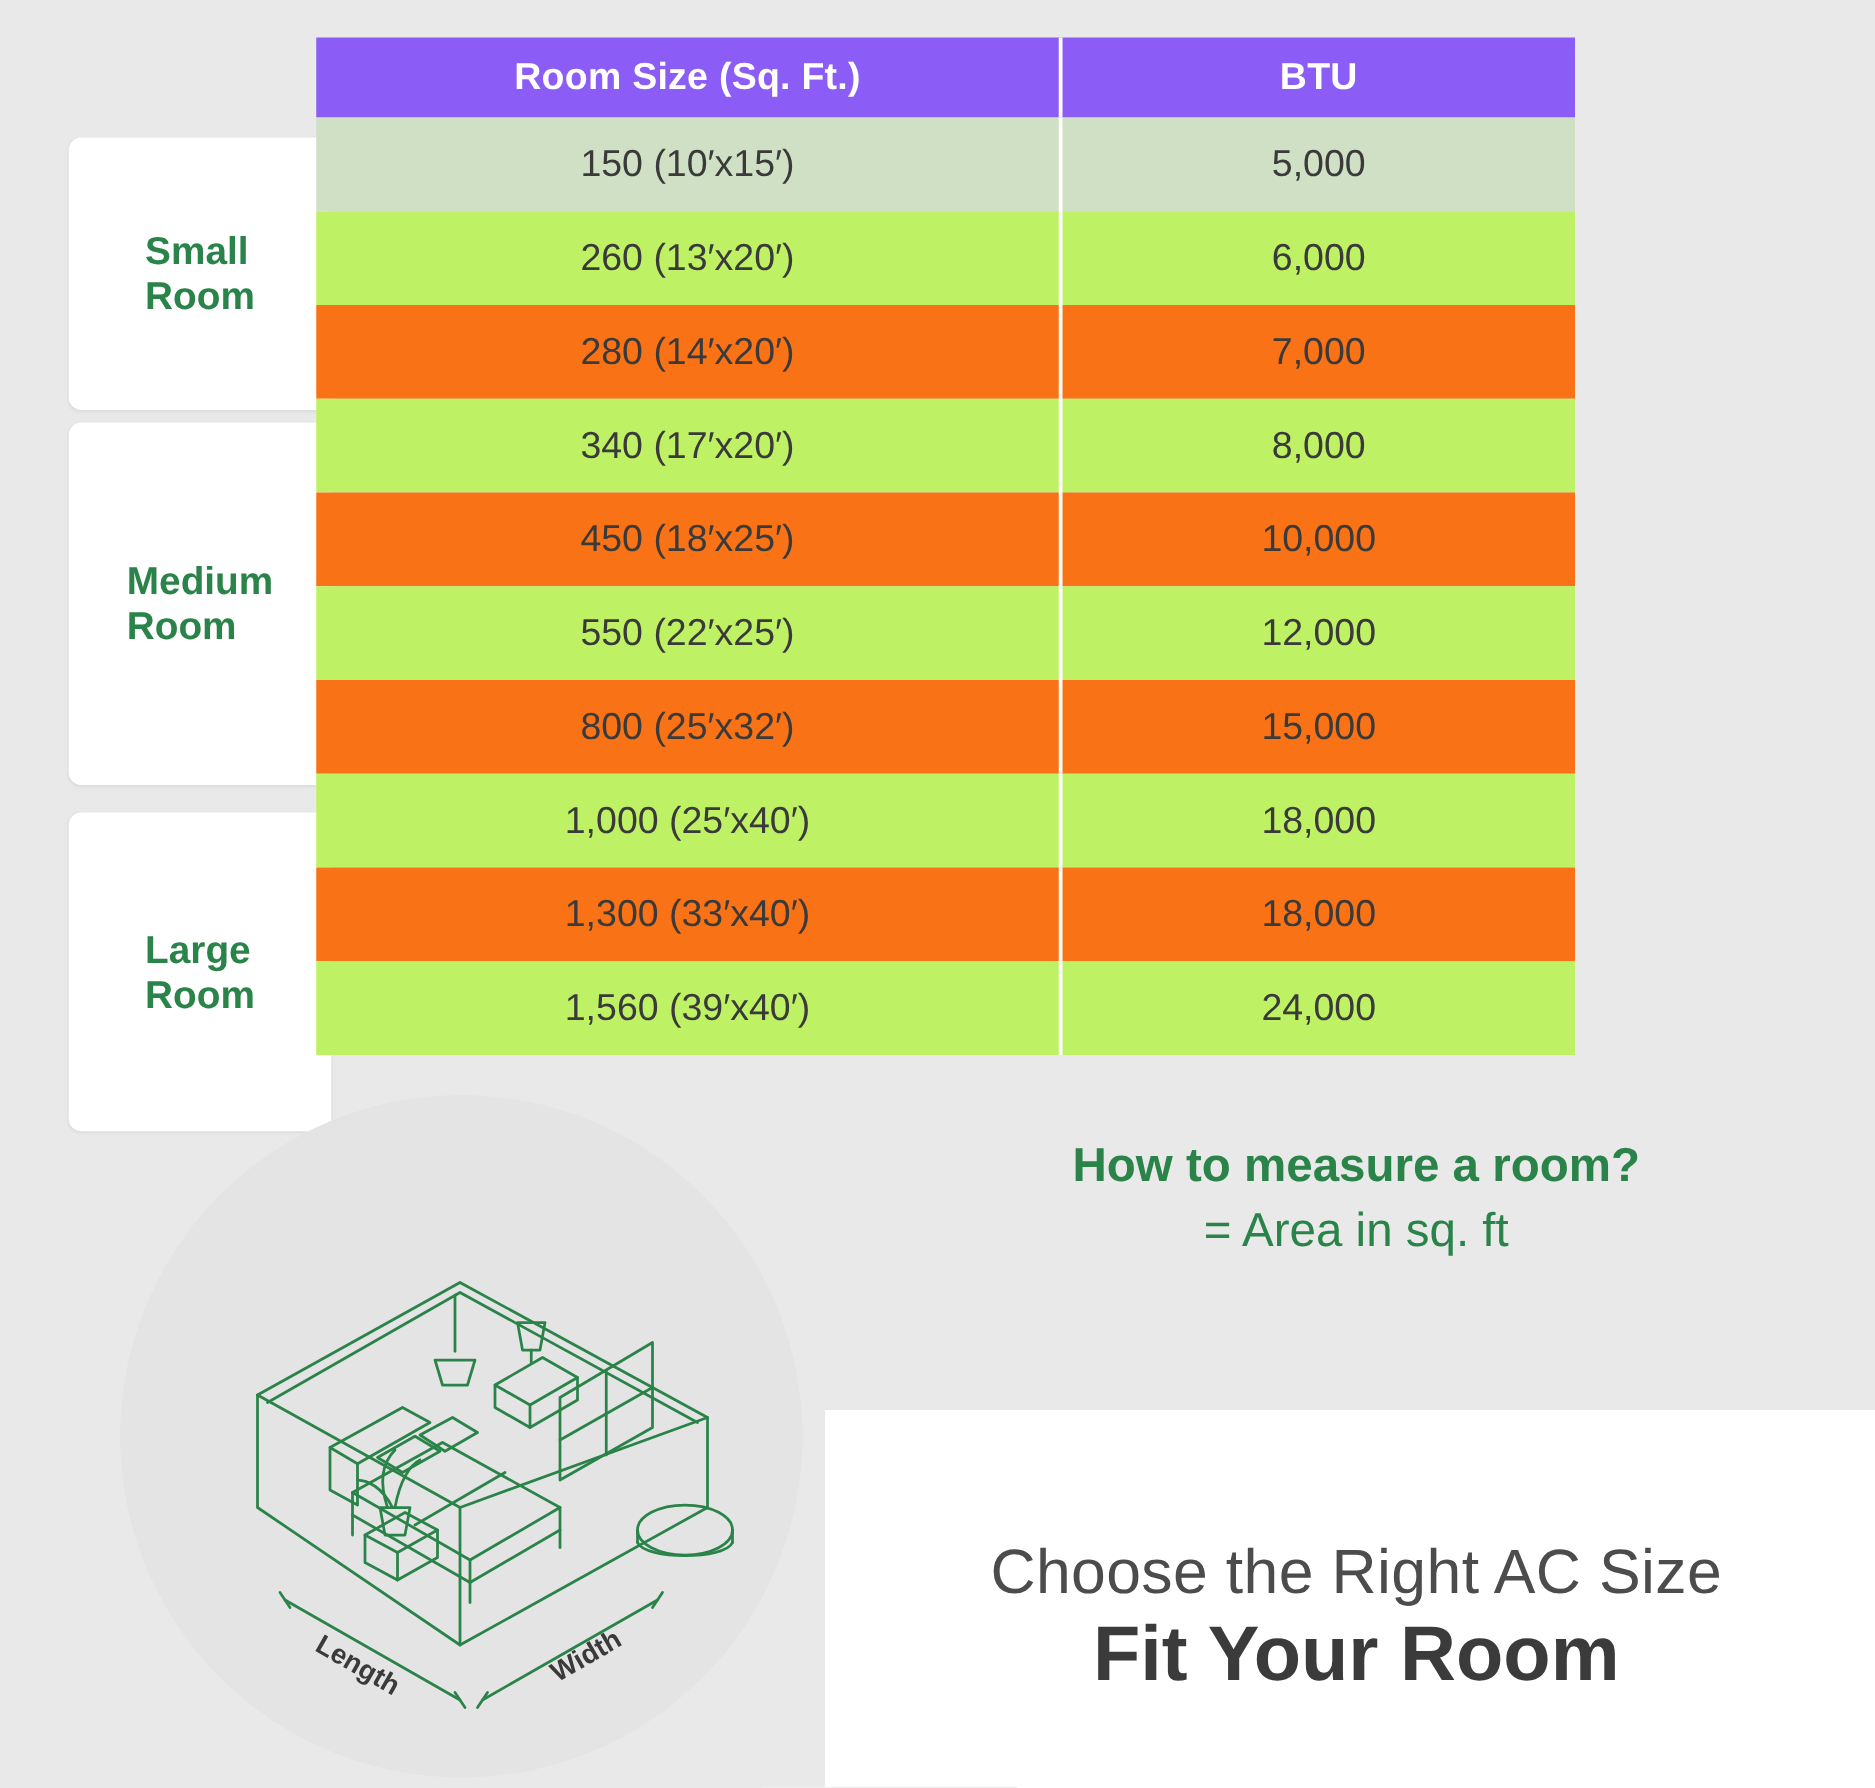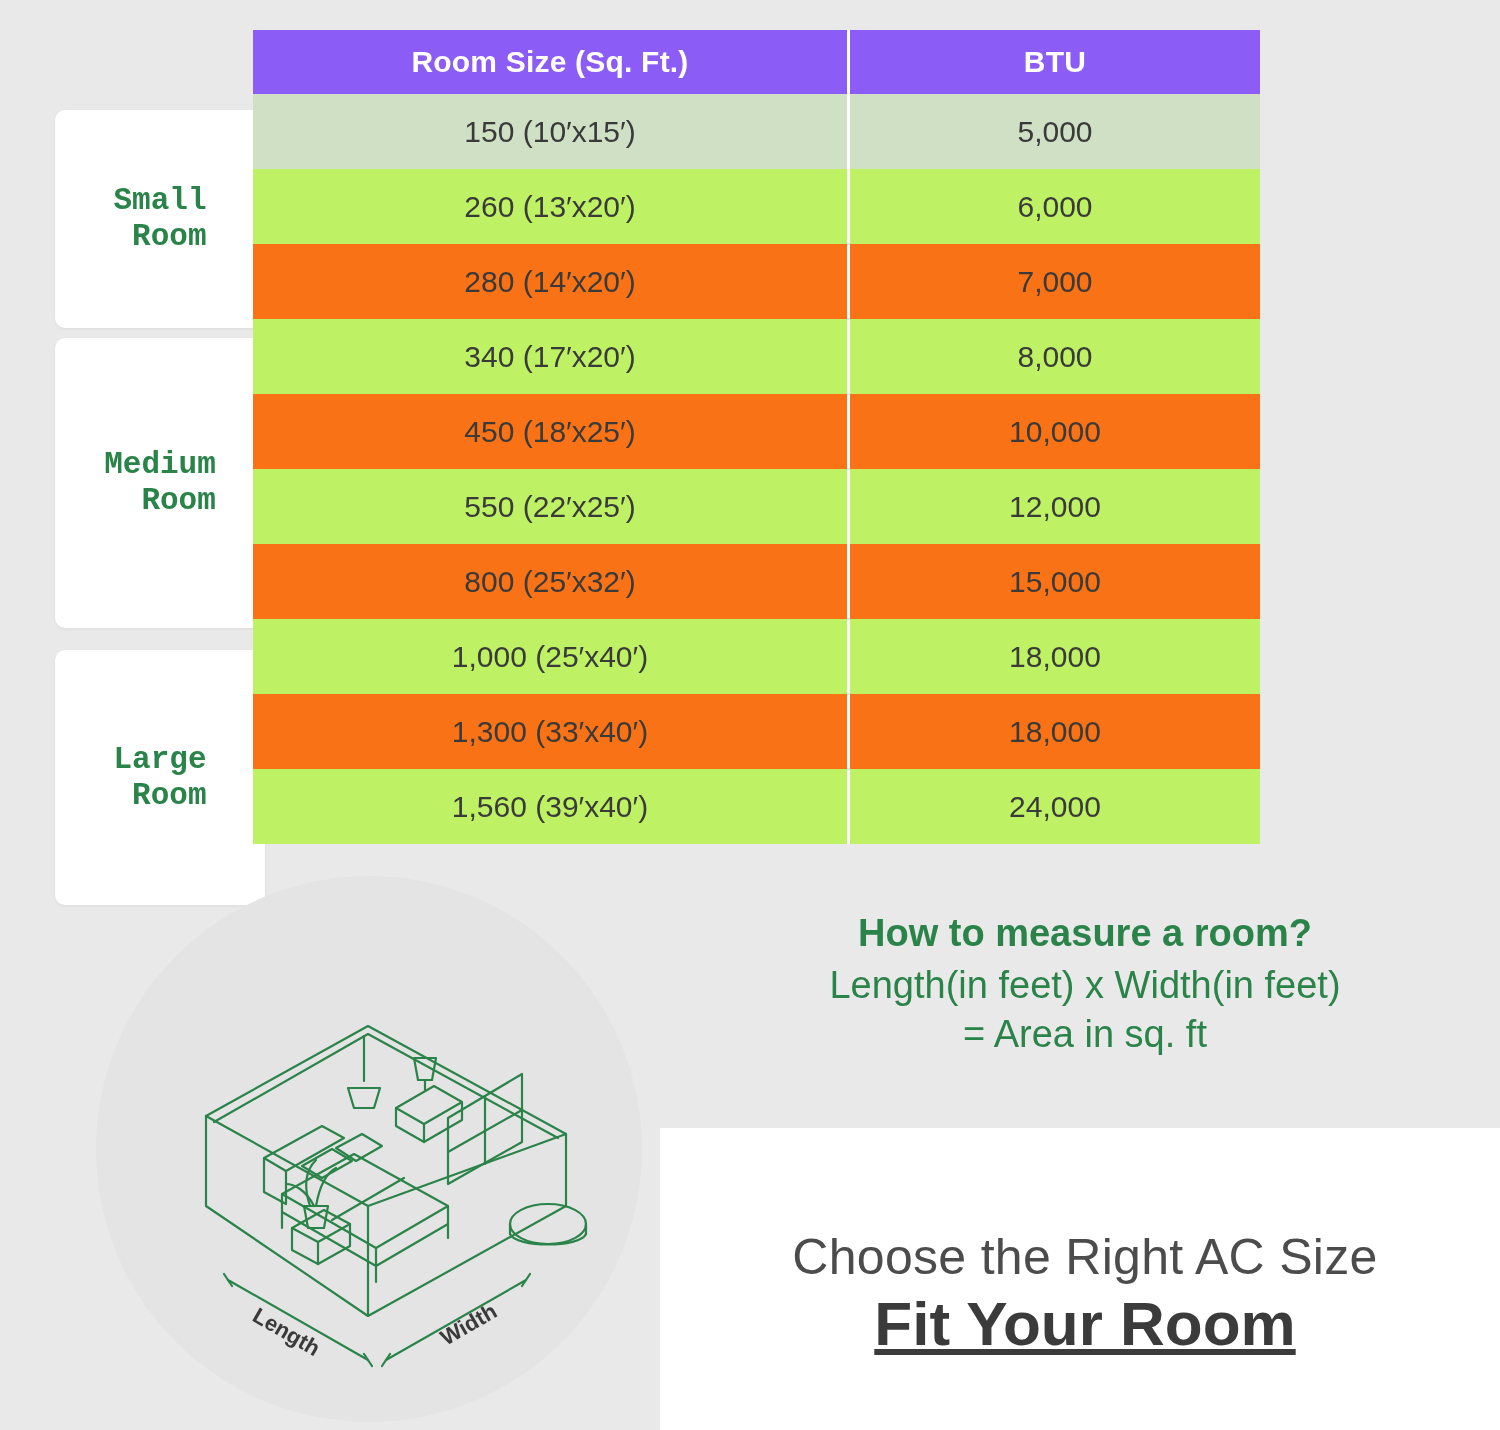--- a/index.html
+++ b/index.html
@@ -72,22 +72,21 @@
   .cat-tab {
     position: absolute;
     left: 55px;
     width: 210px;
     background: #ffffff;
     border-radius: 10px;
     box-shadow: 0 1px 3px rgba(0,0,0,0.06);
     display: flex;
     align-items: center;
     justify-content: center;
-    text-align: right;
-    font-family: Liberation Mono, monospace;
+    text-align: left;
   }
   .cat-tab span {
     color: #2a8348;
     font-weight: bold;
     font-size: 31px;
     line-height: 1.15;
   }
   #cat-small  { top: 110px;  height: 218px; }
   #cat-medium { top: 338px;  height: 290px; }
   #cat-large  { top: 650px;  height: 255px; }
@@ -135,21 +134,20 @@
   #headline-1 {
     color: #4c4c4c;
     font-size: 50px;
     letter-spacing: .3px;
   }
   #headline-2 {
     color: #3b3b3b;
     font-size: 62px;
     font-weight: bold;
     margin-top: 2px;
-    text-decoration: underline;
   }
 </style>
 </head>
 <body>
 
 <div id="bottom-band"></div>
 <div id="bottom-left-grey"></div>
 
 <div class="cat-tab" id="cat-small">
   <span>
@@ -283,20 +281,19 @@
       <line x1="286" y1="490" x2="294" y2="478"></line>
       <line x1="426" y1="410" x2="434" y2="398"></line>
     </g>
     <text x="155" y="444" transform="rotate(30 155 444)" fill="#3a3a3a" font-family="Liberation Sans, sans-serif" font-size="22" font-weight="bold">Length</text>
     <text x="350" y="470" transform="rotate(-30 350 470)" fill="#3a3a3a" font-family="Liberation Sans, sans-serif" font-size="22" font-weight="bold">Width</text>
   </svg>
 </div>
 
 <div id="measure-block">
   <div id="measure-title">How to measure a room?</div>
-  <div class="measure-line">Length(in feet) x Width(in feet)</div>
   <div class="measure-line">= Area in sq. ft</div>
 </div>
 
 <div id="headline-block">
   <div id="headline-1">Choose the Right AC Size</div>
   <div id="headline-2">Fit Your Room</div>
 </div>
 
 </body></html>

